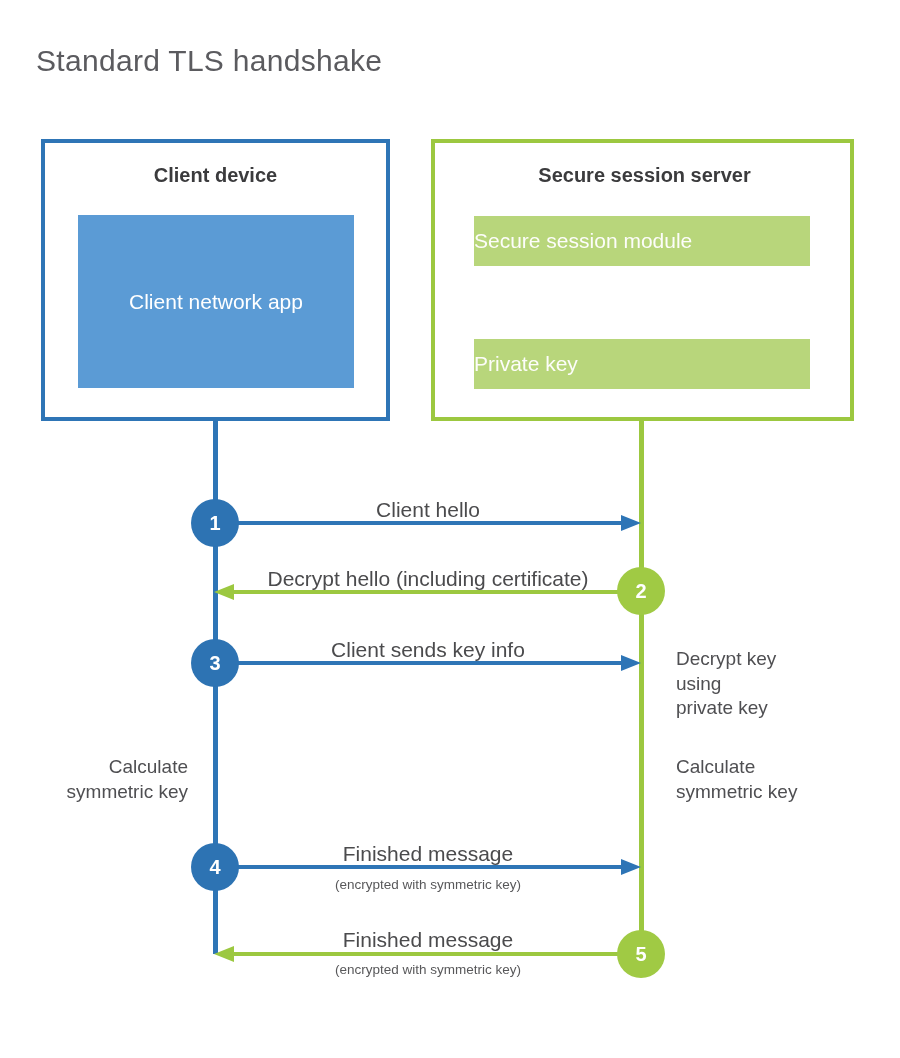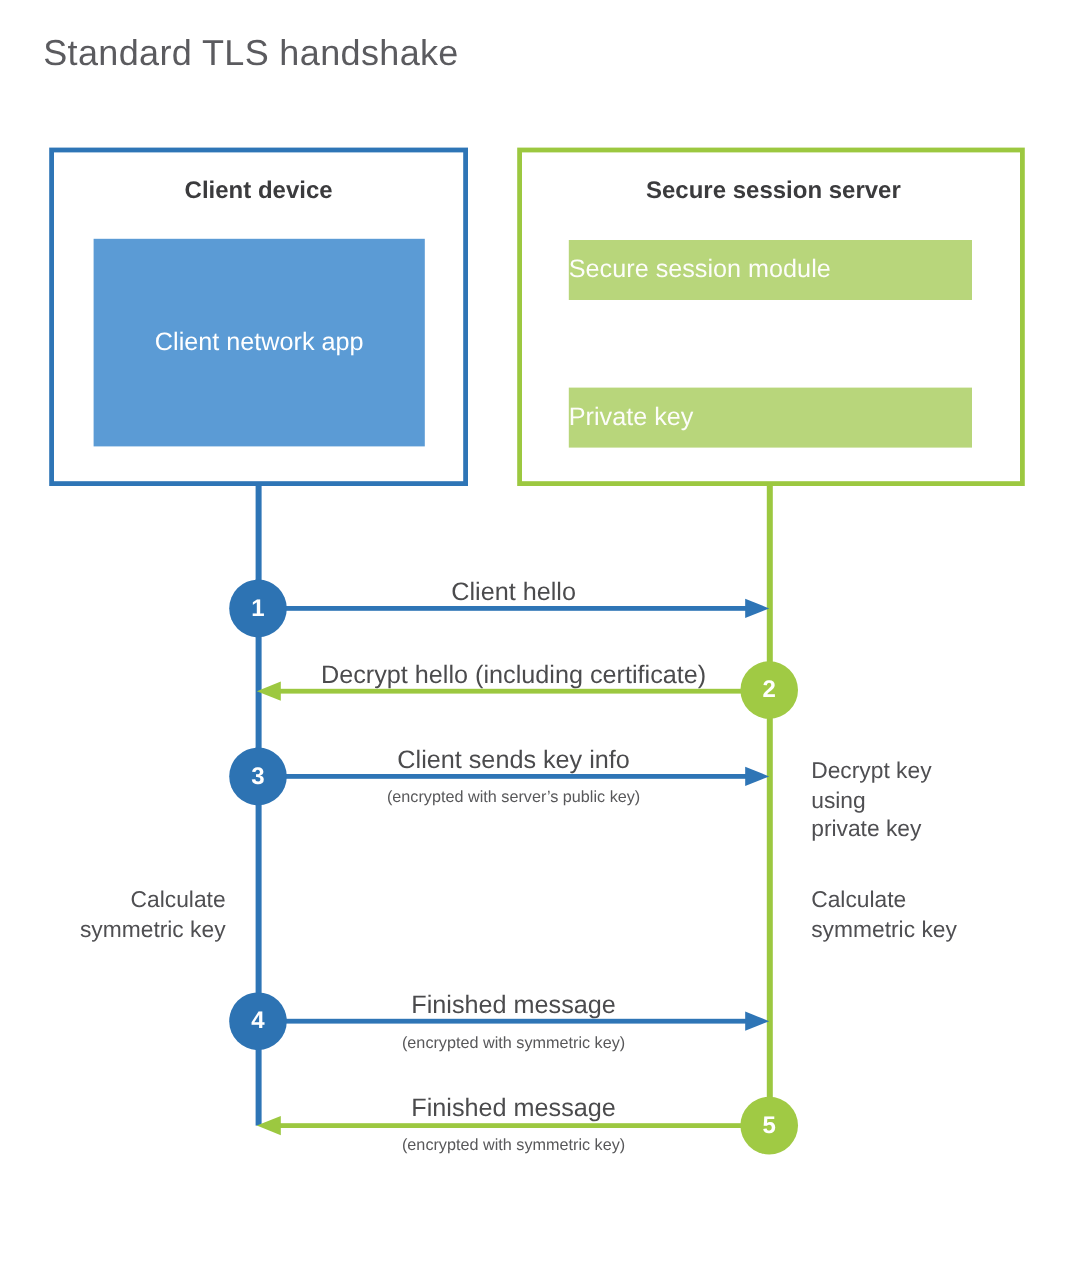--- a/index.html
+++ b/index.html
@@ -1,20 +1,20 @@
 <!DOCTYPE html>
 <html><head>
 <meta charset="utf-8">
 <style>
   html,body { margin:0; padding:0; background:#fff; }
   .canvas {
     position:relative; width:900px; height:1058px; background:#ffffff;
     font-family:"Liberation Sans", sans-serif; overflow:hidden;
   }
-  .abs { position:absolute; box-sizing:border-box; }
+  .abs { position:absolute; box-sizing:border-box;margin-top:16px; }
 
   .page-title { left:36px; top:28px; font-size:30px; font-weight:300;
     color:#5b5b5f; letter-spacing:0.3px; }
 
   .actor-box { border-style:solid; border-width:4px; background:#fff; }
   .client-box { left:41px; top:123px; width:349px; height:282px; border-color:#2e75b6; }
   .server-box { left:431px; top:123px; width:423px; height:282px; border-color:#9cc840; }
 
   .actor-title { top:148px; font-size:20px; font-weight:700; color:#3b3b3d; text-align:center; }
   .client-title { left:41px; width:349px; }
@@ -91,21 +91,20 @@
   <div class="abs step-circle circ-blue" style="left:191px; top:483px;">1</div>
 
   <div class="abs msg-label" style="top:551px;">Decrypt hello (including certificate)</div>
   <div class="abs hline hline-green" style="left:233px; top:574px; width:408px;"></div>
   <div class="abs ah ah-left" style="left:214px; top:568px;"></div>
   <div class="abs step-circle circ-green" style="left:617px; top:551px;">2</div>
 
   <div class="abs msg-label" style="top:622px;">Client sends key info</div>
   <div class="abs hline hline-blue" style="left:215px; top:645px; width:407px;"></div>
   <div class="abs ah ah-right" style="left:621px; top:639px;"></div>
-  <div class="abs msg-sub" style="top:656px;">(encrypted with server’s public key)</div>
   <div class="abs step-circle circ-blue" style="left:191px; top:623px;">3</div>
   <div class="abs note note-decrypt">Decrypt key using
 private key</div>
 
   <div class="abs note note-calc-left">Calculate
 symmetric key</div>
   <div class="abs note note-calc-right">Calculate
 symmetric key</div>
 
   <div class="abs msg-label" style="top:826px;">Finished message</div>

